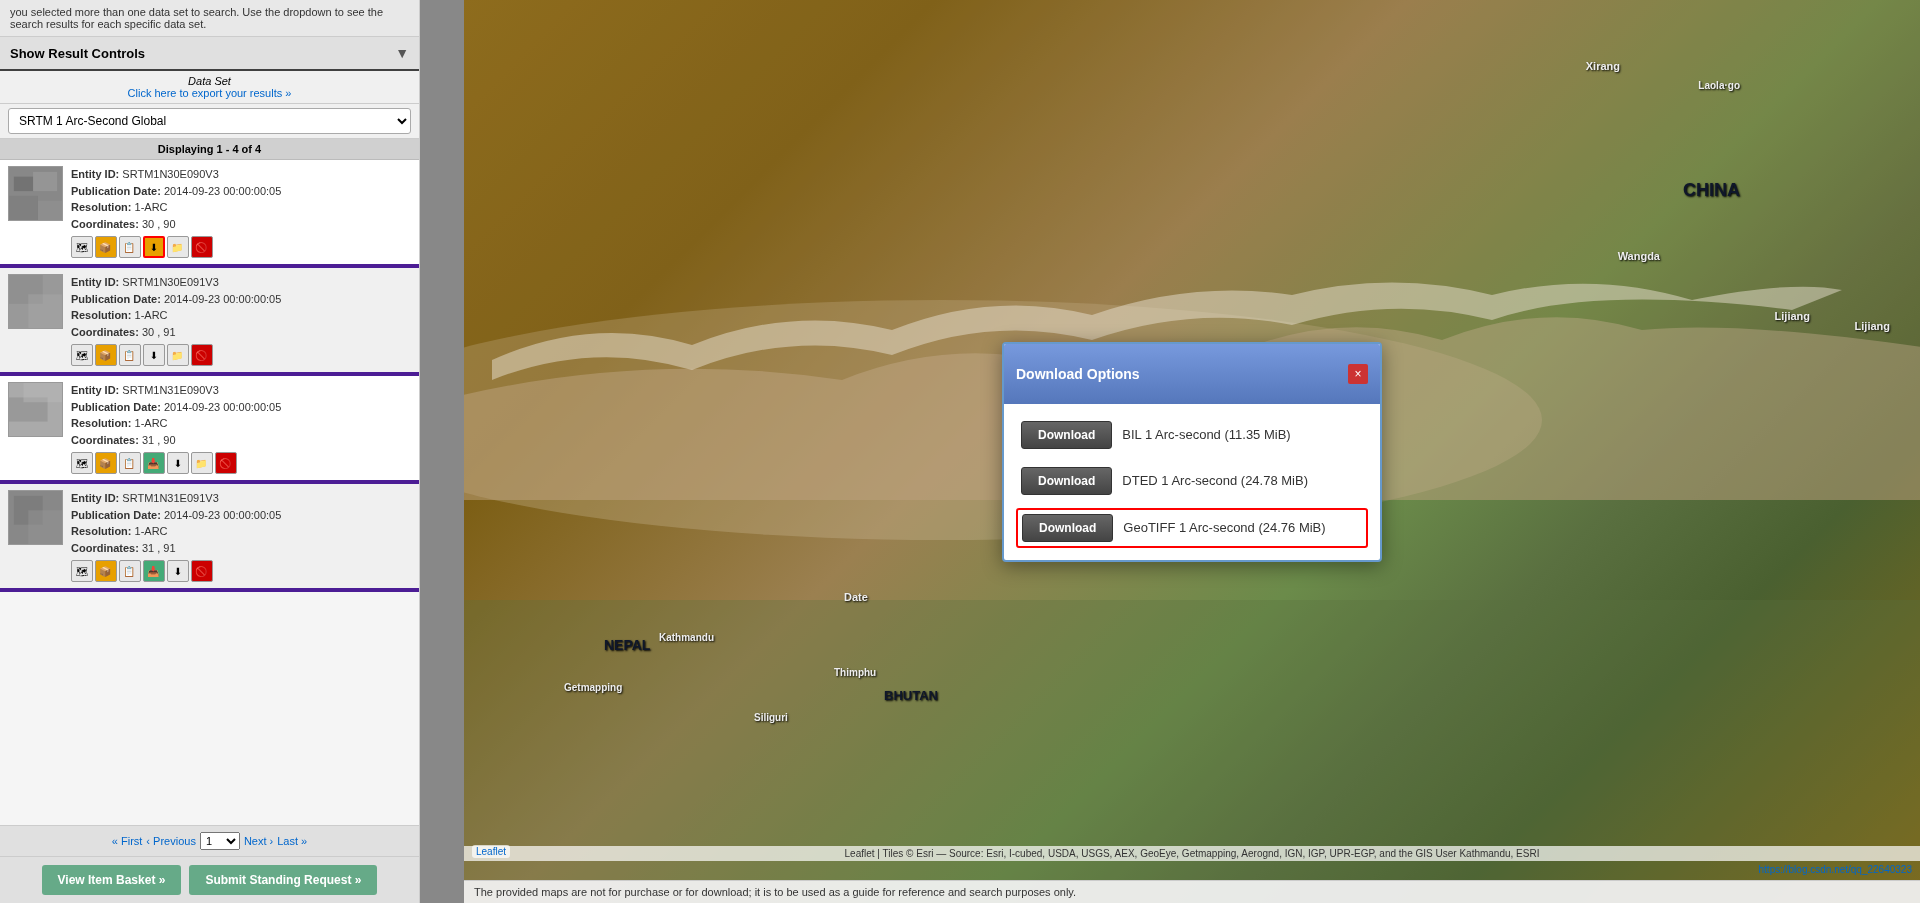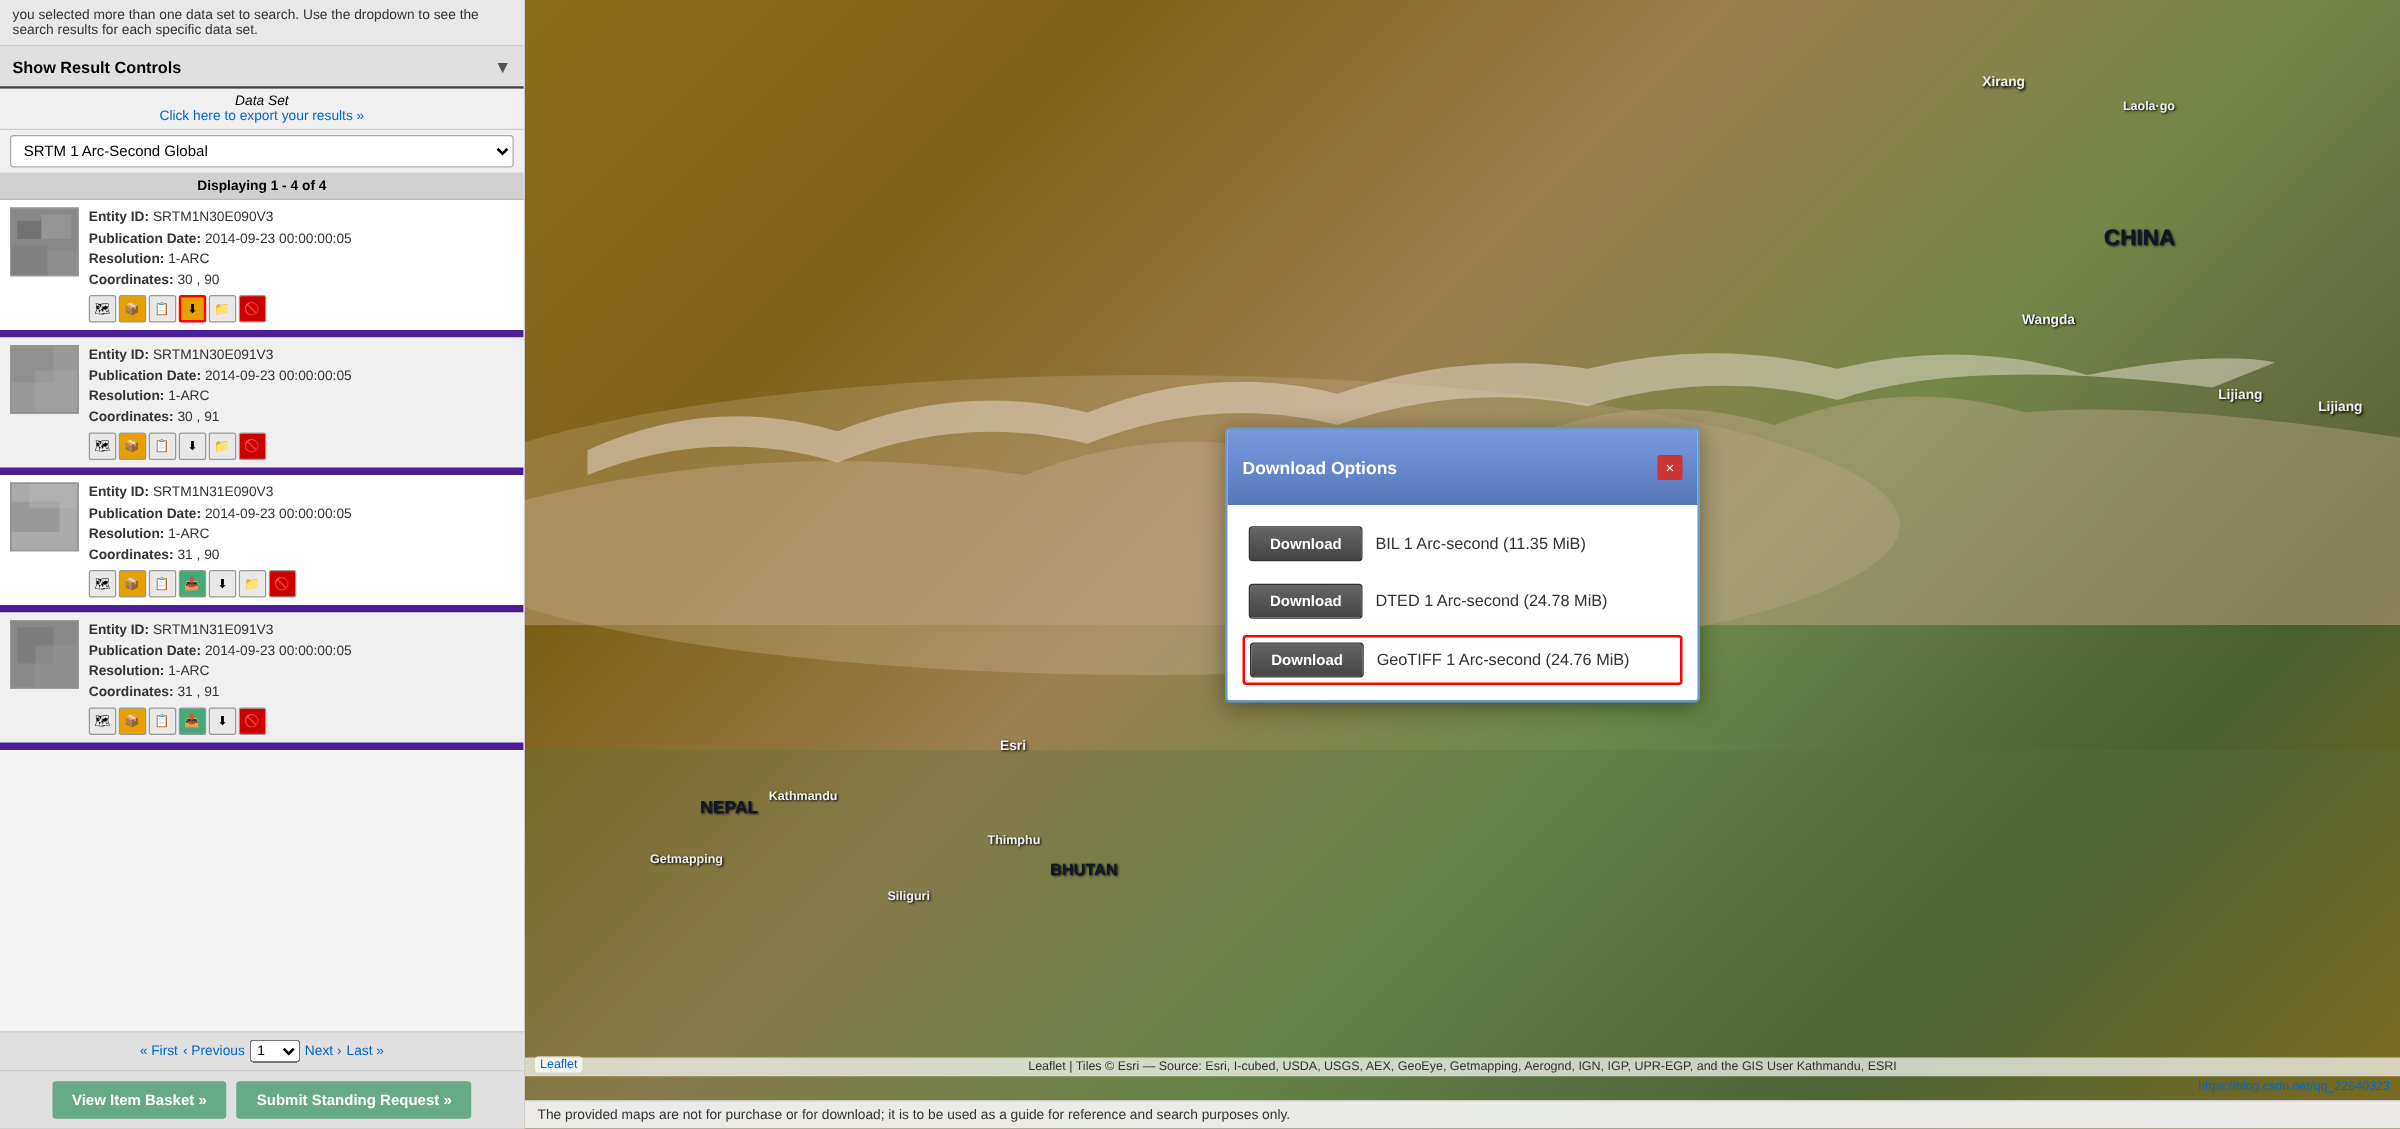--- a/index.html
+++ b/index.html
@@ -2,20 +2,21 @@
 <html><head>
   <meta charset="utf-8">
   <style>
     * { box-sizing: border-box; margin: 0; padding: 0; }
     body { font-family: Arial, sans-serif; font-size: 12px; background: #888; overflow: hidden; width: 1920px; height: 903px; display: flex; flex-direction: column; }
 
     .main-layout {
       display: flex;
       flex: 1;
       height: 100%;
+      gap: 44px;
     }
 
     
     .left-panel {
       width: 420px;
       min-width: 420px;
       background: #f5f5f5;
       display: flex;
       flex-direction: column;
       border-right: 1px solid #ccc;
@@ -92,21 +93,21 @@
     .results-list {
       flex: 1;
       overflow-y: auto;
       background: #f5f5f5;
     }
 
     .result-item {
       display: flex;
       align-items: flex-start;
       padding: 6px 8px;
-      border-bottom: 6px solid #4c1d95;
+      border-bottom: 4px solid #4c1d95;
       background: #fff;
     }
 
     .result-item:nth-child(even) {
       background: #f9f9f9;
     }
 
     .result-thumb {
       width: 55px;
       height: 55px;
@@ -546,21 +547,21 @@
       <rect x="0" y="600" width="1500" height="303" fill="#5a7040" opacity="0.3"></rect>
 
       <path d="M0,400 Q200,350 400,380 Q500,340 600,360 Q700,330 800,350 Q900,310 1000,340 Q1100,300 1200,330 Q1300,320 1500,350 L1500,500 L0,500 Z" fill="#c8b090" opacity="0.4"></path>
 
       <path d="M50,380 Q150,340 250,370 Q350,330 450,355 Q550,315 650,340 Q750,305 850,325 Q950,295 1050,320 Q1150,285 1350,310 L1400,290 Q1350,280 1250,300 Q1150,270 1050,295 Q950,270 850,295 Q750,280 650,315 Q550,290 450,330 Q350,305 250,345 Q150,315 50,360 Z" fill="#e8e0d0" opacity="0.5"></path>
     </svg>
 
     <span class="map-label china">CHINA</span>
     <span class="map-label nepal">NEPAL</span>
     <span class="map-label bhutan">BHUTAN</span>
-    <span class="map-label lhasa">Esri</span>
+    <span class="map-label lhasa">Date</span>
     <span class="map-label kathmandu">Kathmandu</span>
     <span class="map-label thimphu">Thimphu</span>
     <span class="map-label gorakhpur">Getmapping</span>
     <span class="map-label siliguri">Siliguri</span>
     <span class="map-label wangda">Wangda</span>
     <span class="map-label lijiang">Lijiang</span>
     <span class="map-label chengdu" style="top:320px;right:30px;">Lijiang</span>
     <span class="map-label xirang">Xirang</span>
     <span class="map-label laolaigo">Laola·go</span>
 

